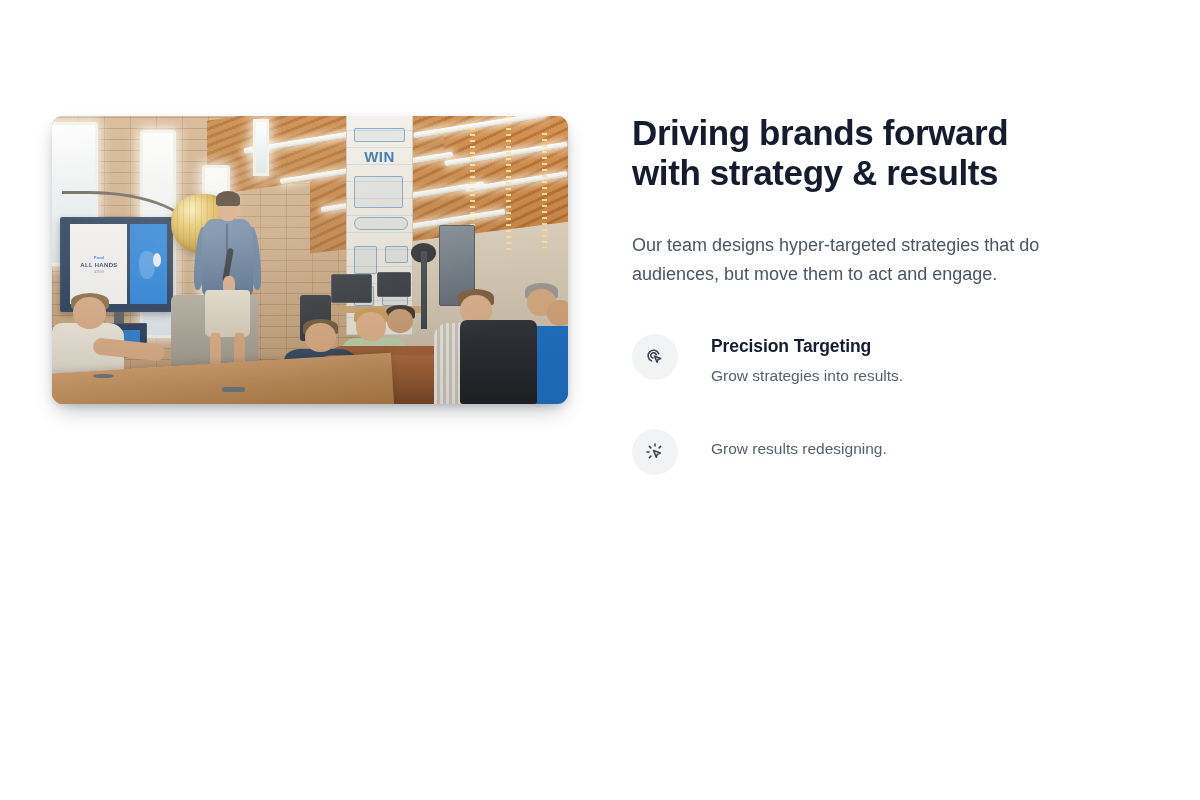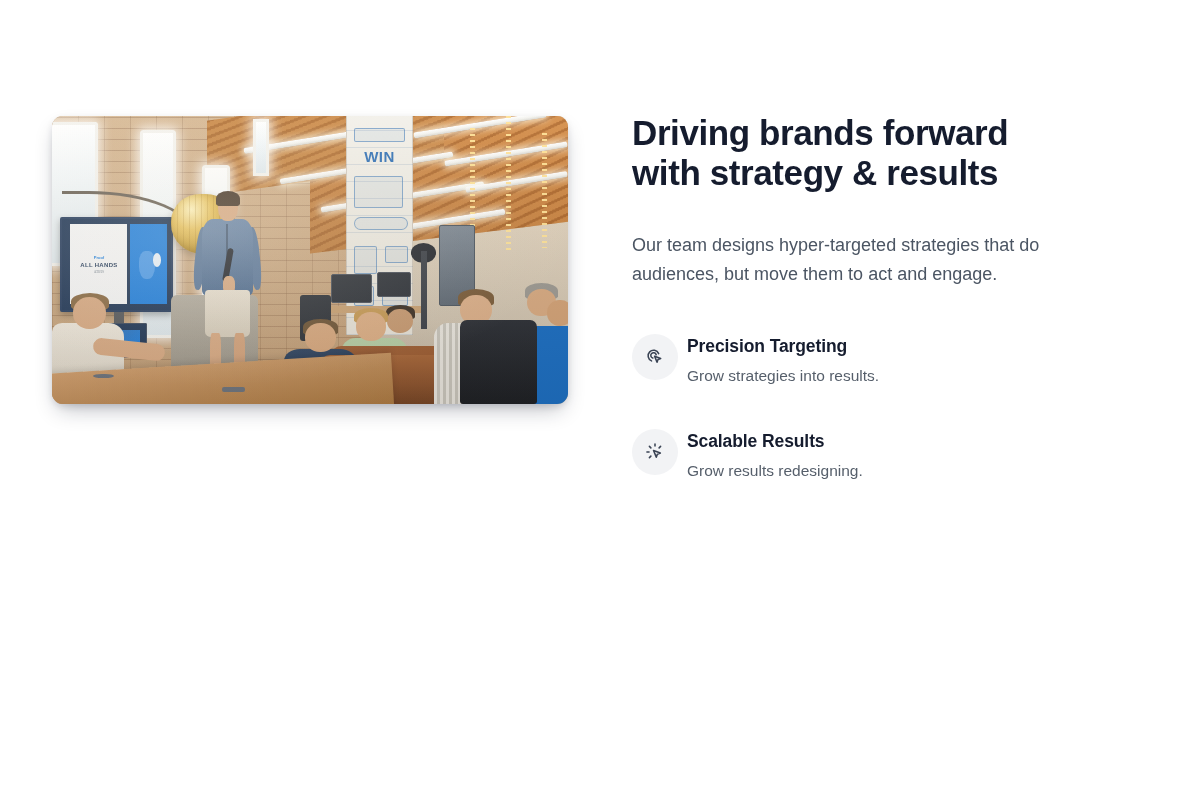--- a/index.html
+++ b/index.html
@@ -475,21 +475,21 @@
   .features {
     margin-top: 44px;
     display: flex;
     flex-direction: column;
     gap: 42px;
   }
 
   .feature {
     display: flex;
     align-items: flex-start;
-    gap: 9px;
+    gap: 33px;
   }
 
   .feature-icon {
     flex: 0 0 auto;
     width: 46px;
     height: 46px;
     border-radius: 50%;
     background: #f2f3f5;
     display: flex;
     align-items: center;
@@ -660,21 +660,20 @@
           <svg width="22" height="22" viewBox="0 0 24 24" fill="none" stroke="#3a4354" stroke-width="1.7" stroke-linecap="round" stroke-linejoin="round">
             <path d="M12 3.2v2.3"></path>
             <path d="M18.1 5.9l-1.6 1.6"></path>
             <path d="M5.9 5.9l1.6 1.6"></path>
             <path d="M3.2 12h2.3"></path>
             <path d="M5.9 18.1l1.6-1.6"></path>
             <path d="M10.4 10.4l7.4 2.8-3.2 1.2-1.2 3.2-3-7.2z"></path>
           </svg>
         </div>
         <div class="feature-text">
-          <div class="feature-title">Scalable Results</div>
           <div class="feature-desc">Grow results redesigning.</div>
         </div>
       </div>
 
     </div>
   </div>
 
 </div>
 
 </body></html>

